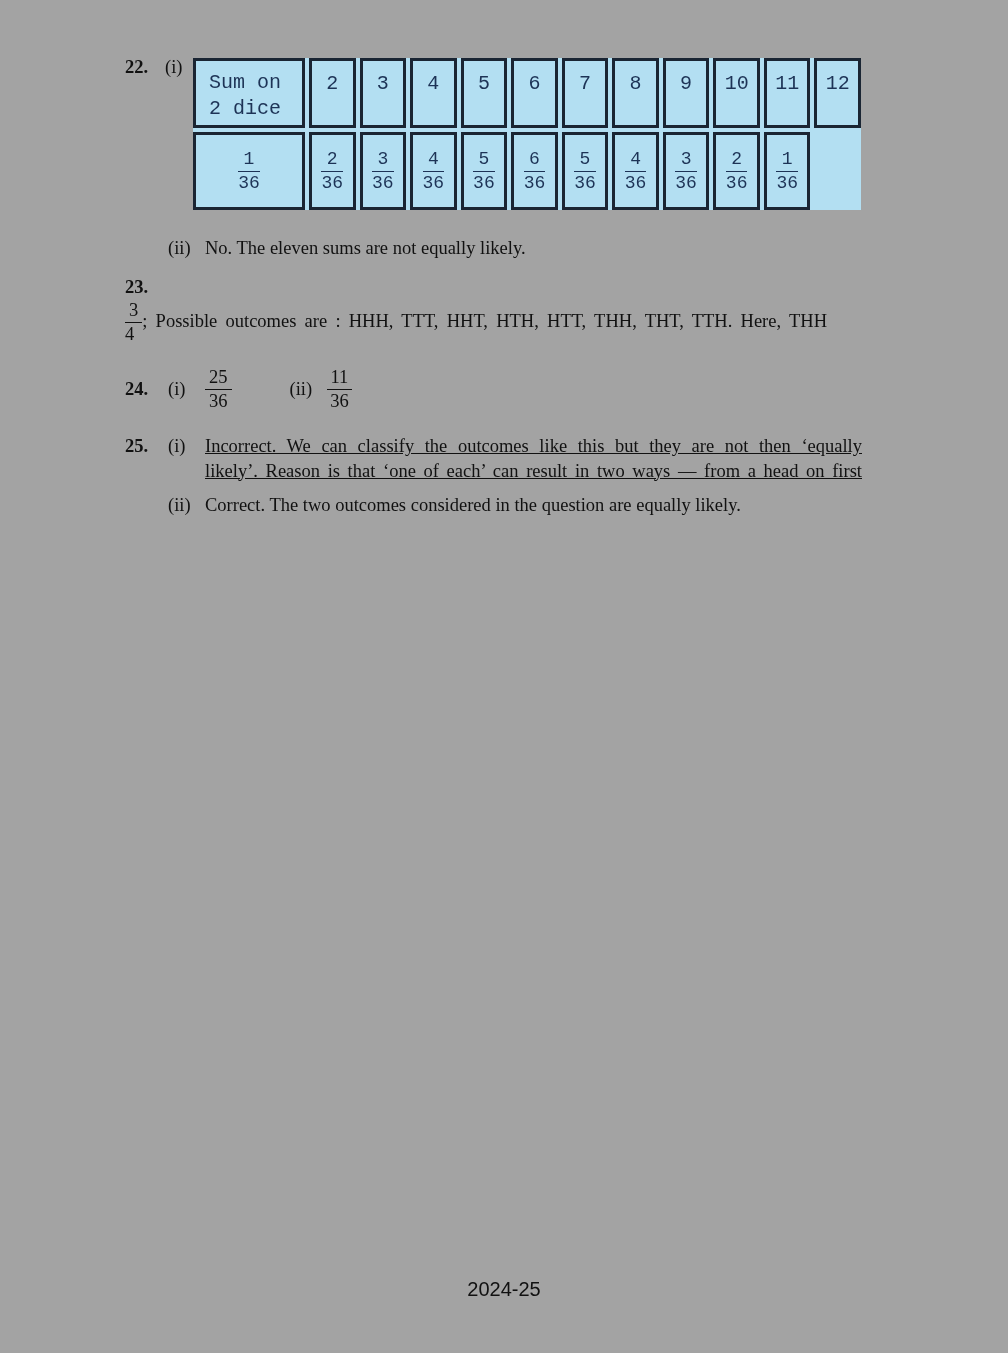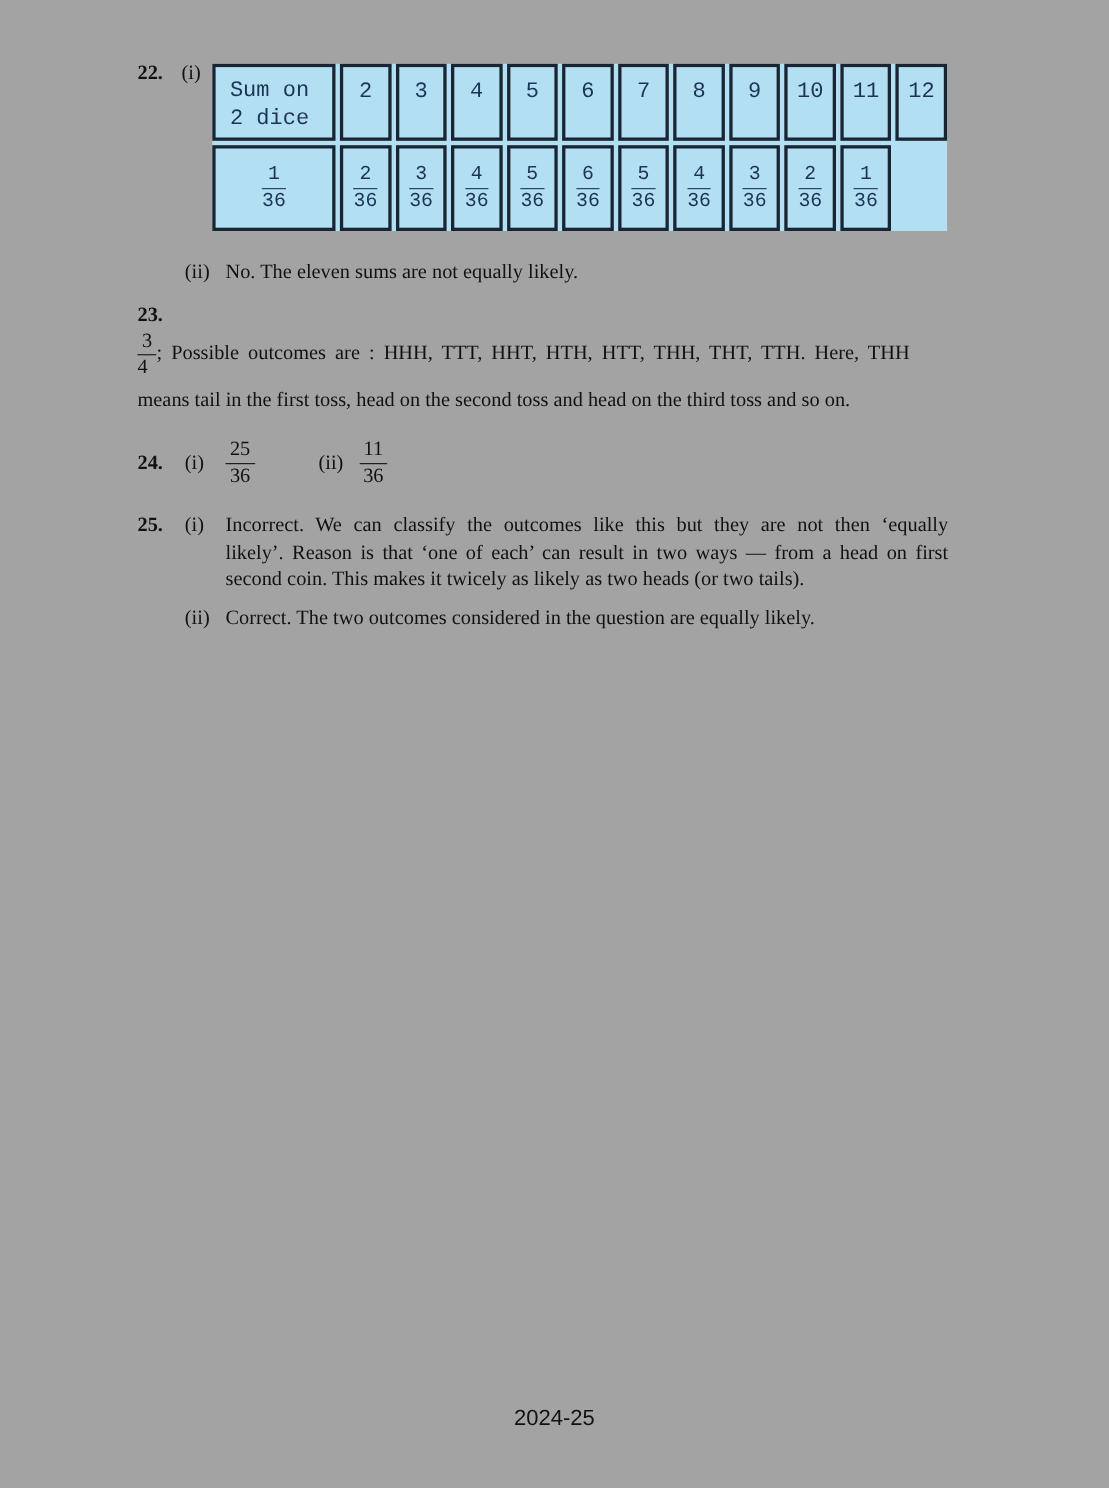--- a/index.html
+++ b/index.html
@@ -58,21 +58,21 @@
   .q22ii { margin-top: 26px; }
   .q23 { margin-top: 14px; flex-direction: column; }
   .q23-content { width: 702px; }
   .q23-line1 { text-align: justify; text-align-last: justify; }
   .q23-line2 { margin-top: 7px; white-space: nowrap; }
   .q24 { margin-top: 22px; align-items: center; }
   .q24 .frac, .q23 .frac { font-size: 18.5px; }
   .q24-gap { width: 58px; flex: 0 0 auto; }
   .q25 { margin-top: 22px; }
   .q25-text { width: 657px; line-height: 24.5px; }
-  .q25-text .line { white-space: nowrap; overflow: visible; }
+  .q25-text .line { white-space: nowrap; overflow: visible; text-decoration: underline; }
   .q25-text .line.just { text-align: justify; text-align-last: justify; }
   .q25ii { margin-top: 10px; }
   .flow-text { flex: 1 1 auto; }
 
   .footer {
     position: absolute;
     left: 0; right: 0;
     top: 1278px;
     text-align: center;
     font-family: "Liberation Sans", sans-serif;
@@ -179,21 +179,20 @@
       <span class="plabel">(ii)</span>
       <span class="flow-text">No. The eleven sums are not equally likely.</span>
     </div>
 
     <div class="qrow q23">
       <span class="qnum">23.</span>
       <div class="q23-content">
         <div class="q23-line1"><span class="frac"><span class="fnum">3</span><span class="fden">4</span></span><span>;</span>
           <span>Possible outcomes are : HHH, TTT, HHT, HTH, HTT, THH, THT, TTH. Here, THH</span>
         </div>
-        <div class="q23-line2">means tail in the first toss, head on the second toss and head on the third toss and so on.</div>
       </div>
     </div>
 
     <div class="qrow q24">
       <span class="qnum">24.</span>
       <span class="plabel">(i)</span>
       <span class="frac">
           <span class="fnum">25</span>
           <span class="fden">36</span>
         </span>
@@ -204,21 +203,20 @@
           <span class="fden">36</span>
         </span>
     </div>
 
     <div class="qrow q25">
       <span class="qnum">25.</span>
       <span class="plabel">(i)</span>
       <div class="q25-text">
           <div class="line just">Incorrect. We can classify the outcomes like this but they are not then ‘equally</div>
           <div class="line just">likely’. Reason is that ‘one of each’ can result in two ways — from a head on first</div>
-          <div class="line">second coin. This makes it twicely as likely as two heads (or two tails).</div>
         </div>
     </div>
 
     <div class="qrow q25ii">
       <span class="qnum"></span>
       <span class="plabel">(ii)</span>
       <span class="flow-text">Correct. The two outcomes considered in the question are equally likely.</span>
     </div>
 
   </div>

